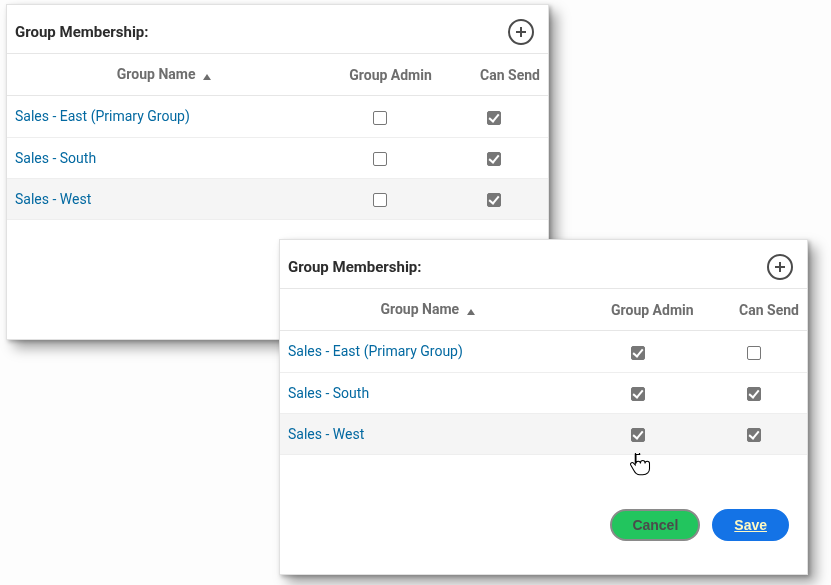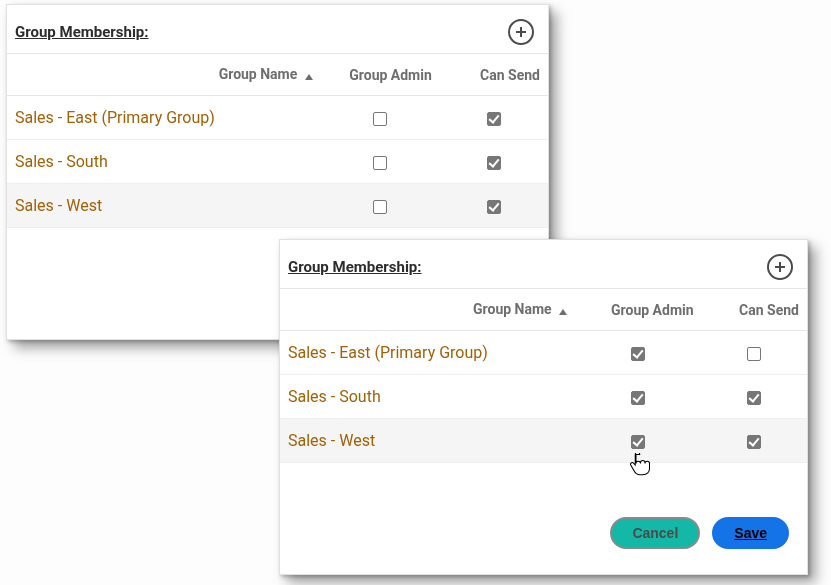--- a/index.html
+++ b/index.html
@@ -10,38 +10,38 @@
     box-shadow:8px 8px 12px rgba(0,0,0,0.35), 2px 2px 4px rgba(0,0,0,0.25);
     box-sizing:border-box;
   }
   .panel-a{left:6px;top:4px;width:543px;height:336px;padding:0;}
   .panel-b{left:279px;top:239px;width:529px;height:336px;padding:0;}
 
   .hdr{
     display:flex;align-items:center;justify-content:space-between;
     padding:14px 14px 8px 8px;border-top:1px solid #eee;margin-top:4px;
   }
-  .panel .hdr:first-child{border-top:none;margin-top:0;text-decoration:underline;}
+  .panel .hdr:first-child{border-top:none;margin-top:0;}
   .hdr h3{margin:0;font-size:15px;font-weight:700;color:#2c2c2c;}
   .plus{
     width:22px;height:22px;border:2px solid #4b4b4b;border-radius:50%;
     display:flex;align-items:center;justify-content:center;flex:0 0 auto;
     cursor:pointer;
   }
   .plus svg{width:12px;height:12px;stroke:#4b4b4b;stroke-width:2;}
 
   table{width:100%;border-collapse:collapse;table-layout:fixed;}
   thead th{
-    text-align:right;font-size:14px;color:#6e6e6e;font-weight:700;
+    text-align:center;font-size:14px;color:#6e6e6e;font-weight:700;
     padding:12px 8px;border-top:1px solid #e6e6e6;border-bottom:1px solid #e6e6e6;
     background:#fff;
   }
   thead th.center{text-align:right;}
   tbody td{
-    font-size:16px;color:#a16207;padding:12px 8px;border-bottom:1px solid #eee;
+    font-size:14px;color:#0369a1;padding:12px 8px;border-bottom:1px solid #eee;
     background:#fff;
   }
   tbody tr.alt td{background:#f5f5f5;margin-top:12px;}
   td.center{text-align:center;}
 
   .sort-ind{
     display:inline-block;vertical-align:middle;margin-left:4px;
   }
   .sort-ind svg{width:8px;height:8px;fill:#6e6e6e;}
 
@@ -57,22 +57,22 @@
   }
 
   .footer{
     display:flex;justify-content:flex-end;gap:12px;
     padding:16px 18px 0 18px;margin-top:38px;
   }
   .btn{
     font-size:14px;font-weight:600;padding:7px 20px;border-radius:18px;
     cursor:pointer;border:2px solid transparent;line-height:1;
   }
-  .btn-secondary{background:#14b8a6;color:#4b4b4b;border-color:#8a8a8a;}
-  .btn-primary{background:#1473e6;color:#000000;border-color:#1473e6;text-decoration:underline;}
+  .btn-secondary{background:#22c55e;color:#4b4b4b;border-color:#8a8a8a;}
+  .btn-primary{background:#1473e6;color:#fef9c3;border-color:#1473e6;text-decoration:underline;}
 
   .cursor{
     position:absolute;left:630px;top:453px;pointer-events:none;
   }
   .cursor svg{width:26px;height:30px;}
 </style>
 </head>
 <body>
 
 <div class="panel panel-a">

